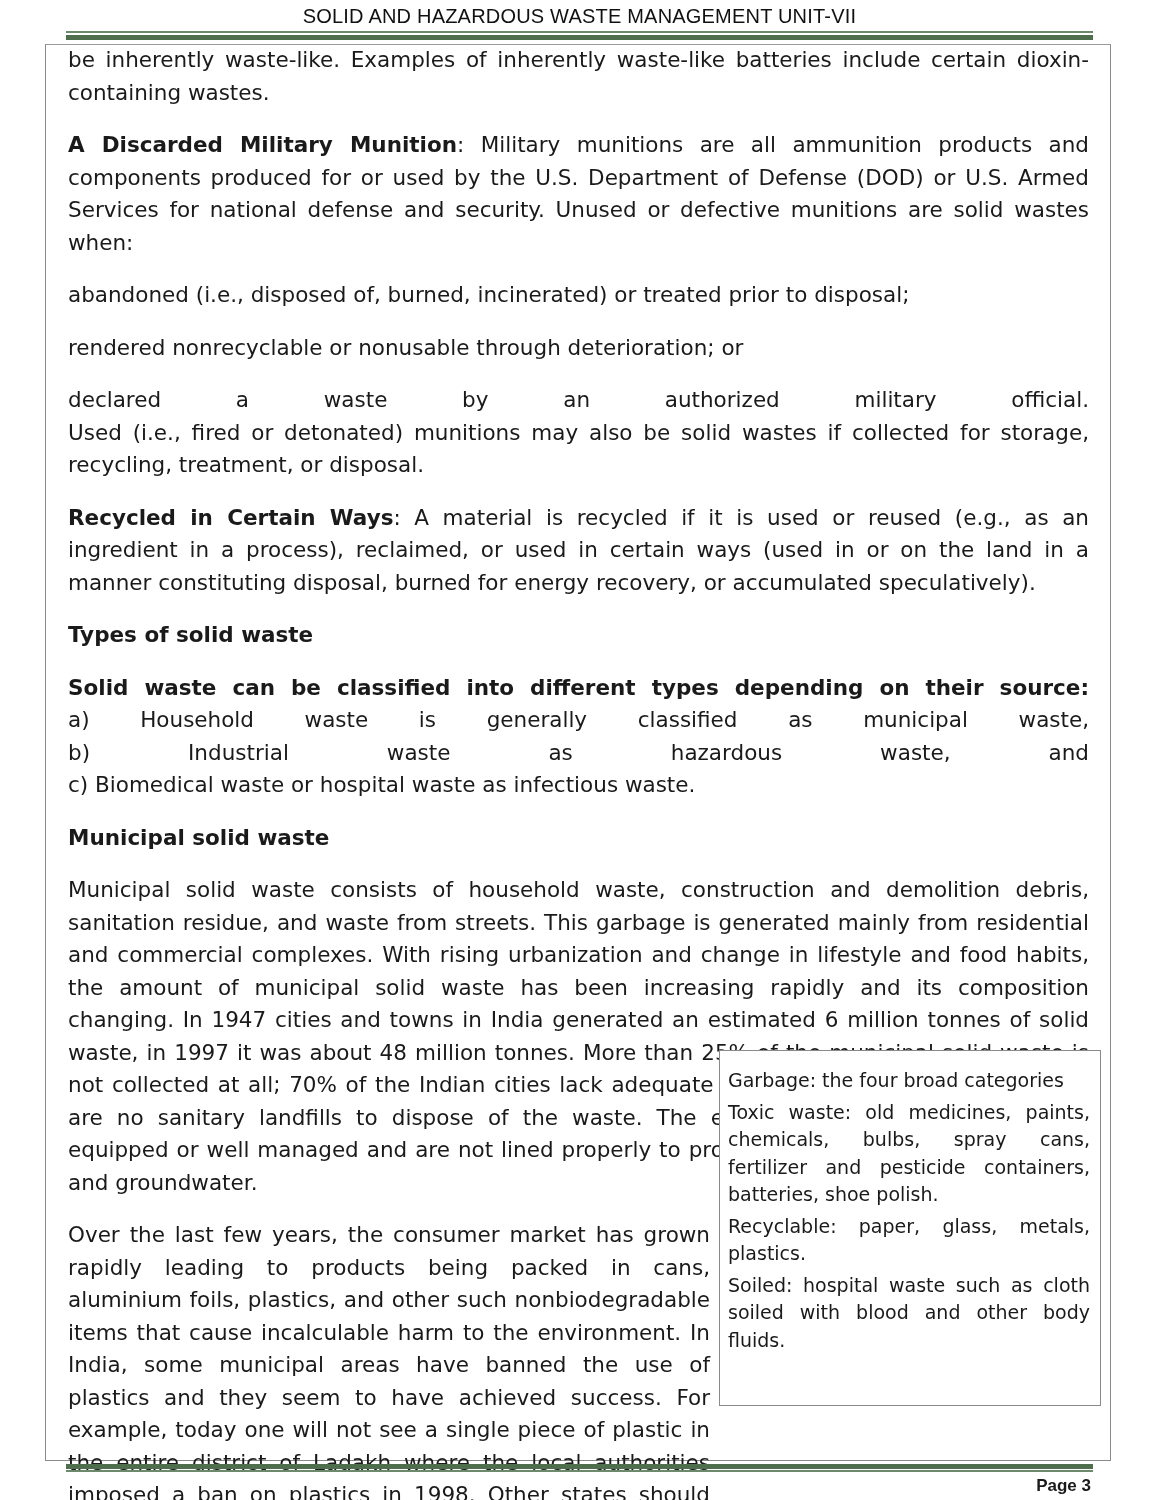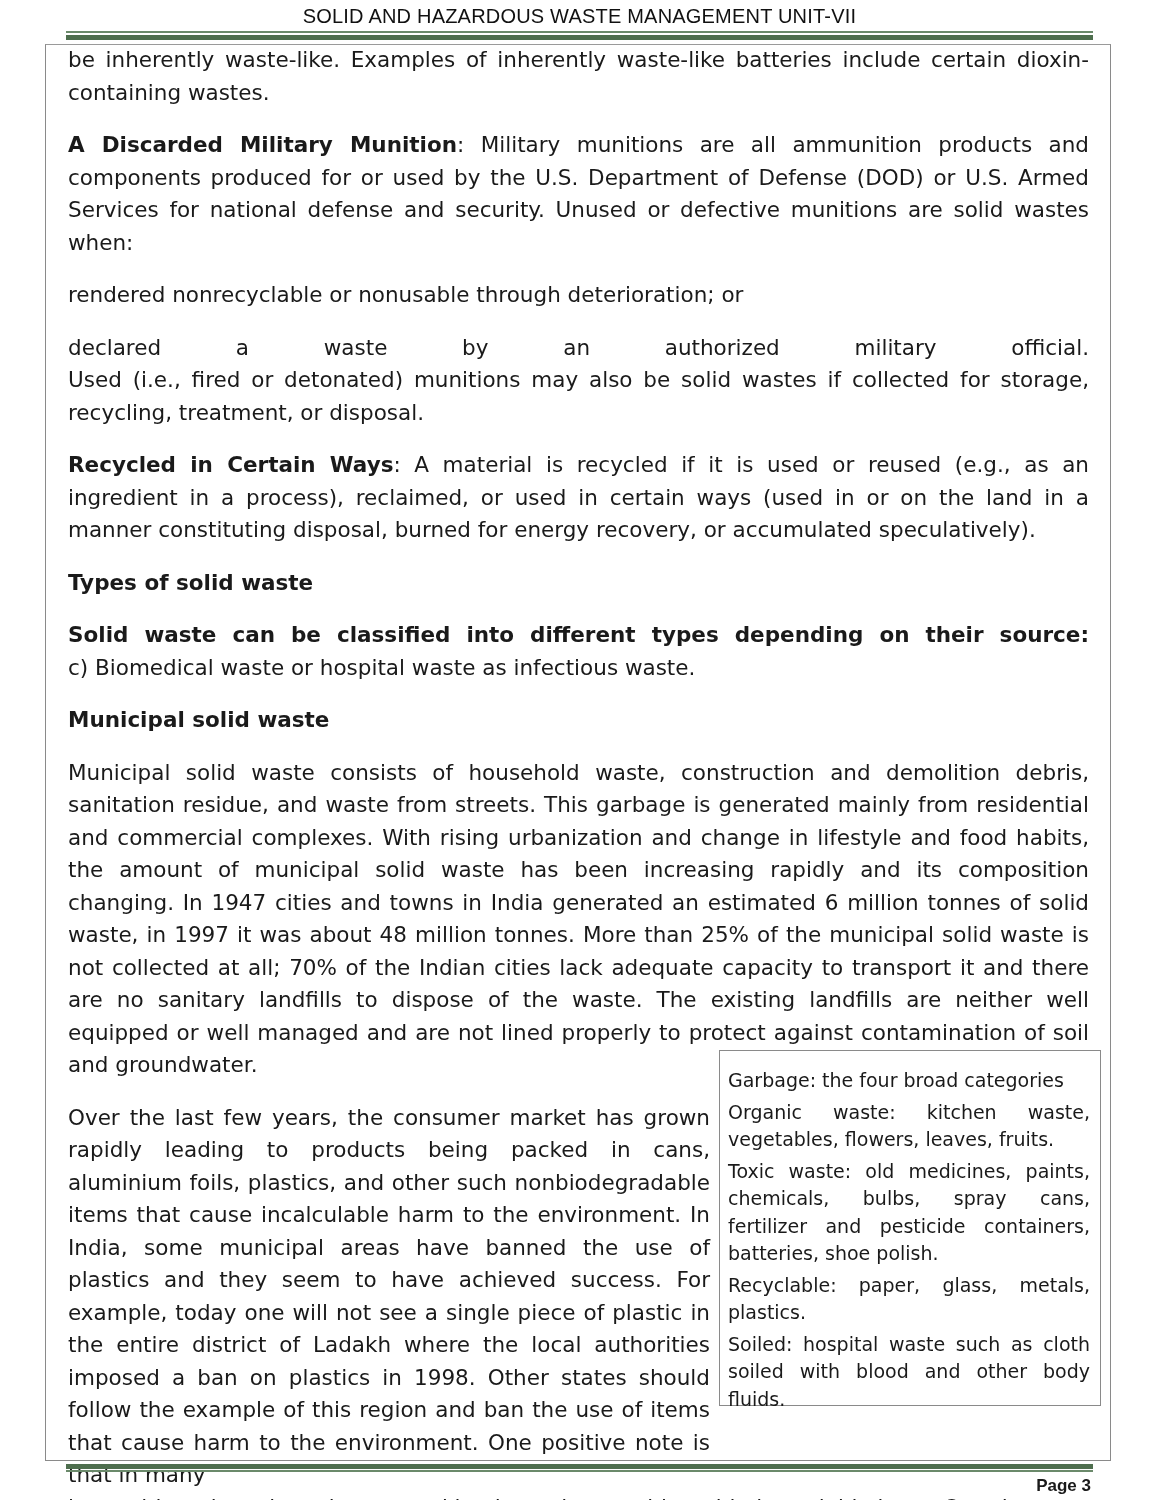--- a/index.html
+++ b/index.html
@@ -31,38 +31,40 @@
 <div class="rule-thin" style="top:31px;"></div>
 <div class="rule-thick" style="top:35px;"></div>
 
 <div class="frame"></div>
 
 <div class="body">
   <p style="margin-top:0px;">be inherently waste-like. Examples of inherently waste-like batteries include certain dioxin-containing wastes.</p>
   <p class="gap">
     <span class="b">A Discarded Military Munition</span><span>: Military munitions are all ammunition products and components produced for or used by the U.S. Department of Defense (DOD) or U.S. Armed Services for national defense and security. Unused or defective munitions are solid wastes when:</span>
   </p>
+  <p class="gap">abandoned (i.e., disposed of, burned, incinerated) or treated prior to disposal;</p>
   <p class="gap">rendered nonrecyclable or nonusable through deterioration; or</p>
   <p class="gap spread">declared a waste by an authorized military official.</p>
   <p>Used (i.e., fired or detonated) munitions may also be solid wastes if collected for storage, recycling, treatment, or disposal.</p>
   <p class="gap">
     <span class="b">Recycled in Certain Ways</span><span>: A material is recycled if it is used or reused (e.g., as an ingredient in a process), reclaimed, or used in certain ways (used in or on the land in a manner constituting disposal, burned for energy recovery, or accumulated speculatively).</span>
   </p>
   <p class="gap b">Types of solid waste</p>
   <p class="gap b spread">Solid waste can be classified into different types depending on their source:</p>
+  <p class="spread">a) Household waste is generally classified as municipal waste,</p>
+  <p class="spread">b) Industrial waste as hazardous waste, and</p>
   <p>c) Biomedical waste or hospital waste as infectious waste.</p>
   <p class="gap b">Municipal solid waste</p>
   <p class="gap">Municipal solid waste consists of household waste, construction and demolition debris, sanitation residue, and waste from streets. This garbage is generated mainly from residential and commercial complexes. With rising urbanization and change in lifestyle and food habits, the amount of municipal solid waste has been increasing rapidly and its composition changing. In 1947 cities and towns in India generated an estimated 6 million tonnes of solid waste, in 1997 it was about 48 million tonnes. More than 25% of the municipal solid waste is not collected at all; 70% of the Indian cities lack adequate capacity to transport it and there are no sanitary landfills to dispose of the waste. The existing landfills are neither well equipped or well managed and are not lined properly to protect against contamination of soil and groundwater.</p>
   <p class="gap left-col">Over the last few years, the consumer market has grown rapidly leading to products being packed in cans, aluminium foils, plastics, and other such nonbiodegradable items that cause incalculable harm to the environment. In India, some municipal areas have banned the use of plastics and they seem to have achieved success. For example, today one will not see a single piece of plastic in the entire district of Ladakh where the local authorities imposed a ban on plastics in 1998. Other states should follow the example of this region and ban the use of items that cause harm to the environment. One positive note is that in many</p>
   <p>large cities, shops have begun packing items in reusable or biodegradable bags. Certain</p>
 </div>
 
 <div class="side">
   <p>Garbage: the four broad categories</p>
-  <p>Organic waste: kitchen waste, vegetables, flowers, leaves, fruits.</p>
   <p>Toxic waste: old medicines, paints, chemicals, bulbs, spray cans, fertilizer and pesticide containers, batteries, shoe polish.</p>
   <p>Recyclable: paper, glass, metals, plastics.</p>
   <p>Soiled: hospital waste such as cloth soiled with blood and other body fluids.</p>
 </div>
 
 <div class="rule-thick" style="top:1464px;"></div>
 <div class="rule-thin" style="top:1470px;"></div>
 <div class="page-num">Page 3</div>
 
 </body></html>

